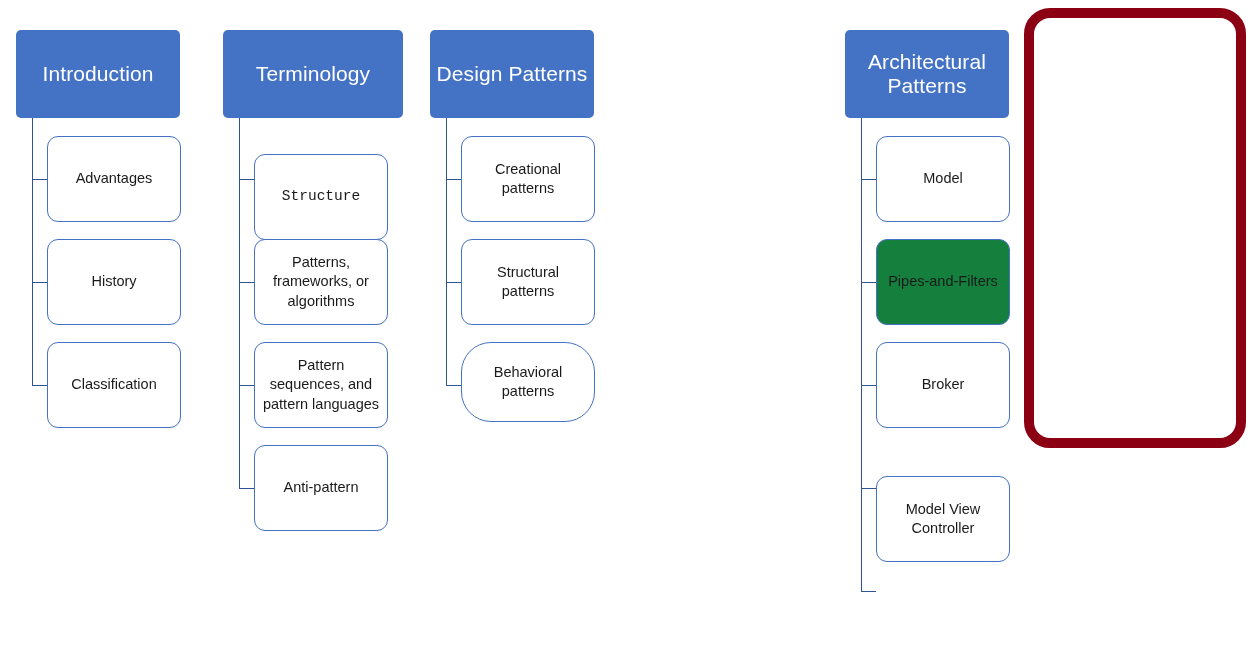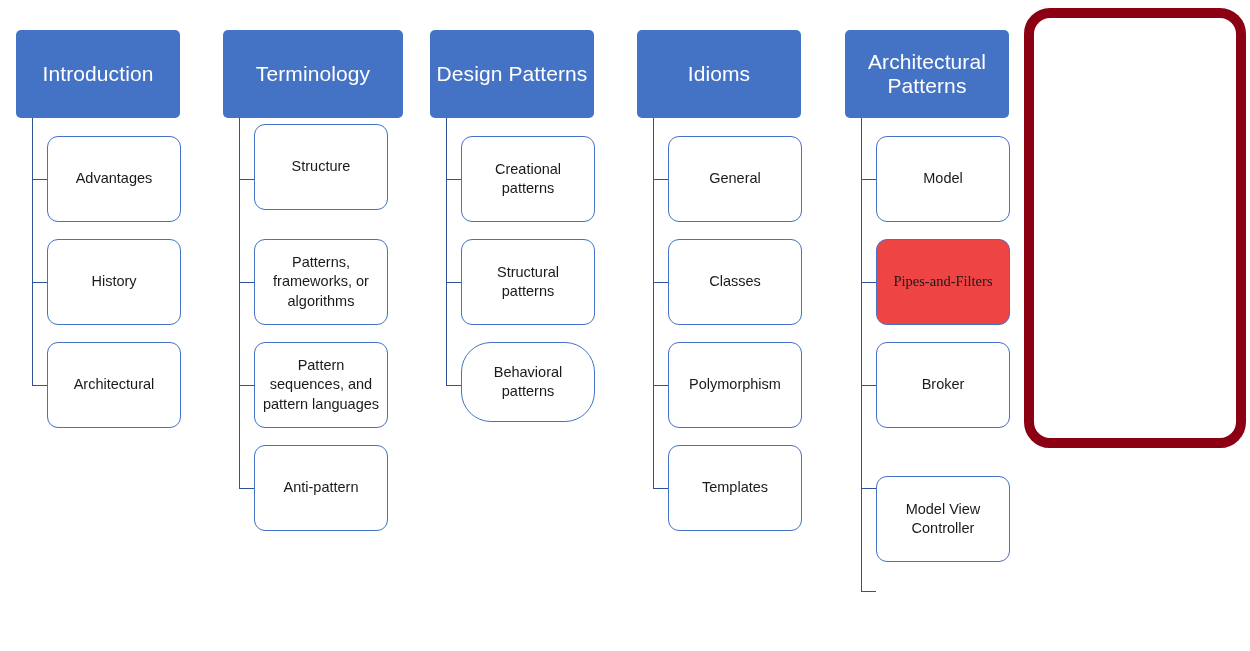--- a/index.html
+++ b/index.html
@@ -104,28 +104,28 @@
       <div class="branch" style="left: 16px; top: 179px; width: 15px; background: rgb(47, 84, 150);"></div>
       <div class="node-child" style="left: 31px; top: 136px; width: 134px; height: 86px; background: rgb(255, 255, 255); border-color: rgb(68, 114, 196); color: rgb(26, 26, 26);">
         <span class="label-lines">Advantages</span>
       </div>
       <div class="branch" style="left: 16px; top: 282px; width: 15px; background: rgb(47, 84, 150);"></div>
       <div class="node-child" style="left: 31px; top: 239px; width: 134px; height: 86px; background: rgb(255, 255, 255); border-color: rgb(68, 114, 196); color: rgb(26, 26, 26);">
         <span class="label-lines">History</span>
       </div>
       <div class="branch" style="left: 16px; top: 385px; width: 15px; background: rgb(47, 84, 150);"></div>
       <div class="node-child" style="left: 31px; top: 342px; width: 134px; height: 86px; background: rgb(255, 255, 255); border-color: rgb(68, 114, 196); color: rgb(26, 26, 26);">
-        <span class="label-lines">Architectural</span>
+        <span class="label-lines">Classification</span>
       </div>
     </div>
     <div class="column" style="left: 223px; width: 164px;">
       <div class="node-header" style="left: 0px; top: 30px; width: 180px; height: 88px; background: rgb(68, 114, 196); color: rgb(255, 255, 255);">Terminology</div>
       <div class="stem" style="left: 16px; top: 118px; height: 370px; background: rgb(47, 84, 150);"></div>
       <div class="branch" style="left: 16px; top: 179px; width: 15px; background: rgb(47, 84, 150);"></div>
-      <div class="node-child" style="left: 31px; top: 124px; width: 134px; height: 86px; background: rgb(255, 255, 255); border-color: rgb(68, 114, 196); color: rgb(26, 26, 26);">
+      <div class="node-child" style="left: 31px; top: 154px; width: 134px; height: 86px; background: rgb(255, 255, 255); border-color: rgb(68, 114, 196); color: rgb(26, 26, 26); font-family: Liberation Mono, monospace;">
         <span class="label-lines">Structure</span>
       </div>
       <div class="branch" style="left: 16px; top: 282px; width: 15px; background: rgb(47, 84, 150);"></div>
       <div class="node-child" style="left: 31px; top: 239px; width: 134px; height: 86px; background: rgb(255, 255, 255); border-color: rgb(68, 114, 196); color: rgb(26, 26, 26);">
         <span class="label-lines">Patterns, frameworks, or algorithms</span>
       </div>
       <div class="branch" style="left: 16px; top: 385px; width: 15px; background: rgb(47, 84, 150);"></div>
       <div class="node-child" style="left: 31px; top: 342px; width: 134px; height: 86px; background: rgb(255, 255, 255); border-color: rgb(68, 114, 196); color: rgb(26, 26, 26);">
         <span class="label-lines">Pattern sequences, and pattern languages</span>
       </div>
@@ -143,49 +143,29 @@
       </div>
       <div class="branch" style="left: 16px; top: 282px; width: 15px; background: rgb(47, 84, 150);"></div>
       <div class="node-child" style="left: 31px; top: 239px; width: 134px; height: 86px; background: rgb(255, 255, 255); border-color: rgb(68, 114, 196); color: rgb(26, 26, 26);">
         <span class="label-lines">Structural patterns</span>
       </div>
       <div class="branch" style="left: 16px; top: 385px; width: 15px; background: rgb(47, 84, 150);"></div>
       <div class="node-child" style="left: 31px; top: 342px; width: 134px; height: 80px; background: rgb(255, 255, 255); border-color: rgb(68, 114, 196); color: rgb(26, 26, 26); border-radius: 30px;">
         <span class="label-lines">Behavioral patterns</span>
       </div>
     </div>
-    <div class="column" style="left: 637px; width: 164px;">
-      <div class="node-header" style="left: 0px; top: 30px; width: 164px; height: 88px; background: rgb(68, 114, 196); color: rgb(255, 255, 255);">Idioms</div>
-      <div class="stem" style="left: 16px; top: 118px; height: 370px; background: rgb(47, 84, 150);"></div>
-      <div class="branch" style="left: 16px; top: 179px; width: 15px; background: rgb(47, 84, 150);"></div>
-      <div class="node-child" style="left: 31px; top: 136px; width: 134px; height: 86px; background: rgb(255, 255, 255); border-color: rgb(68, 114, 196); color: rgb(26, 26, 26);">
-        <span class="label-lines">General</span>
-      </div>
-      <div class="branch" style="left: 16px; top: 282px; width: 15px; background: rgb(47, 84, 150);"></div>
-      <div class="node-child" style="left: 31px; top: 239px; width: 134px; height: 86px; background: rgb(255, 255, 255); border-color: rgb(68, 114, 196); color: rgb(26, 26, 26);">
-        <span class="label-lines">Classes</span>
-      </div>
-      <div class="branch" style="left: 16px; top: 385px; width: 15px; background: rgb(47, 84, 150);"></div>
-      <div class="node-child" style="left: 31px; top: 342px; width: 134px; height: 86px; background: rgb(255, 255, 255); border-color: rgb(68, 114, 196); color: rgb(26, 26, 26);">
-        <span class="label-lines">Polymorphism</span>
-      </div>
-      <div class="branch" style="left: 16px; top: 488px; width: 15px; background: rgb(47, 84, 150);"></div>
-      <div class="node-child" style="left: 31px; top: 445px; width: 134px; height: 86px; background: rgb(255, 255, 255); border-color: rgb(68, 114, 196); color: rgb(26, 26, 26);">
-        <span class="label-lines">Templates</span>
-      </div>
-    </div>
     <div class="column" style="left: 845px; width: 164px;">
       <div class="node-header" style="left: 0px; top: 30px; width: 164px; height: 88px; background: rgb(68, 114, 196); color: rgb(255, 255, 255);">Architectural Patterns</div>
       <div class="stem" style="left: 16px; top: 118px; height: 473px; background: rgb(47, 84, 150);"></div>
       <div class="branch" style="left: 16px; top: 179px; width: 15px; background: rgb(47, 84, 150);"></div>
       <div class="node-child" style="left: 31px; top: 136px; width: 134px; height: 86px; background: rgb(255, 255, 255); border-color: rgb(68, 114, 196); color: rgb(26, 26, 26);">
         <span class="label-lines">Model</span>
       </div>
       <div class="branch" style="left: 16px; top: 282px; width: 15px; background: rgb(47, 84, 150);"></div>
-      <div class="node-child" style="left: 31px; top: 239px; width: 134px; height: 86px; background: #ef4444; border-color: rgb(68, 114, 196); color: rgb(26, 26, 26); font-family: Liberation Serif, serif;">
+      <div class="node-child" style="left: 31px; top: 239px; width: 134px; height: 86px; background: #15803d; border-color: rgb(68, 114, 196); color: rgb(26, 26, 26);">
         <span class="label-lines">Pipes-and-Filters</span>
       </div>
       <div class="branch" style="left: 16px; top: 385px; width: 15px; background: rgb(47, 84, 150);"></div>
       <div class="node-child" style="left: 31px; top: 342px; width: 134px; height: 86px; background: rgb(255, 255, 255); border-color: rgb(68, 114, 196); color: rgb(26, 26, 26);">
         <span class="label-lines">Broker</span>
       </div>
       <div class="branch" style="left: 16px; top: 488px; width: 15px; background: rgb(47, 84, 150);"></div>
       <div class="node-child" style="left: 31px; top: 445px; width: 134px; height: 86px; background: rgb(255, 255, 255); border-color: rgb(68, 114, 196); color: rgb(26, 26, 26); margin-top: 31px;">
         <span class="label-lines">Model View Controller</span>
       </div>

